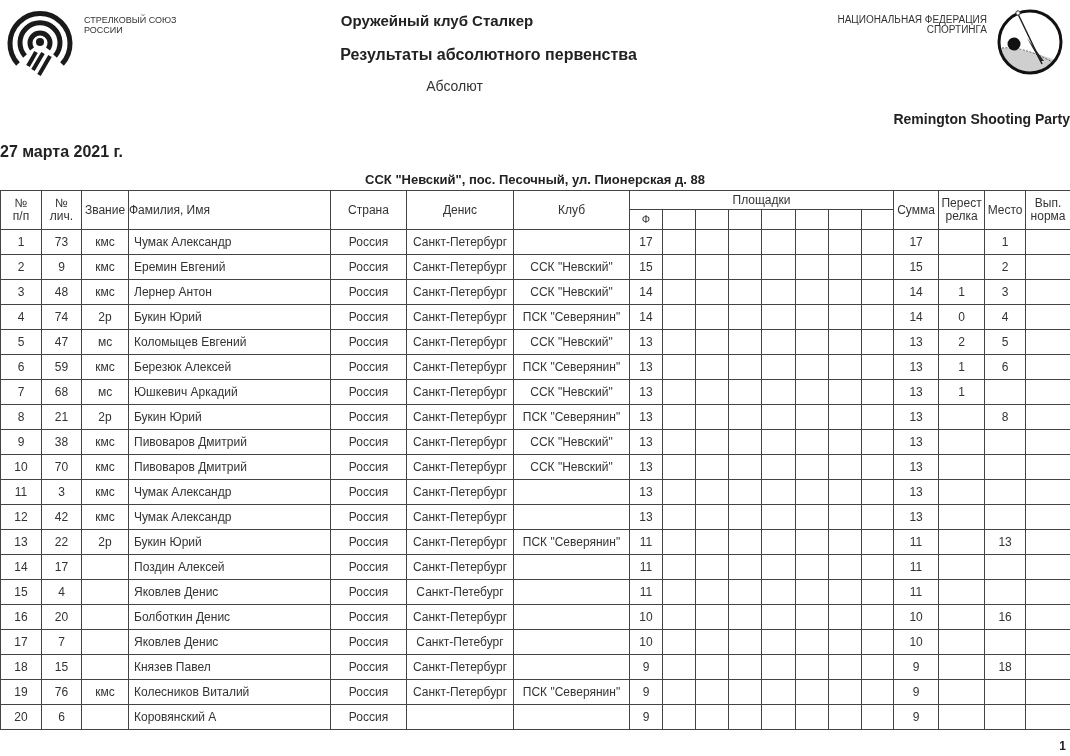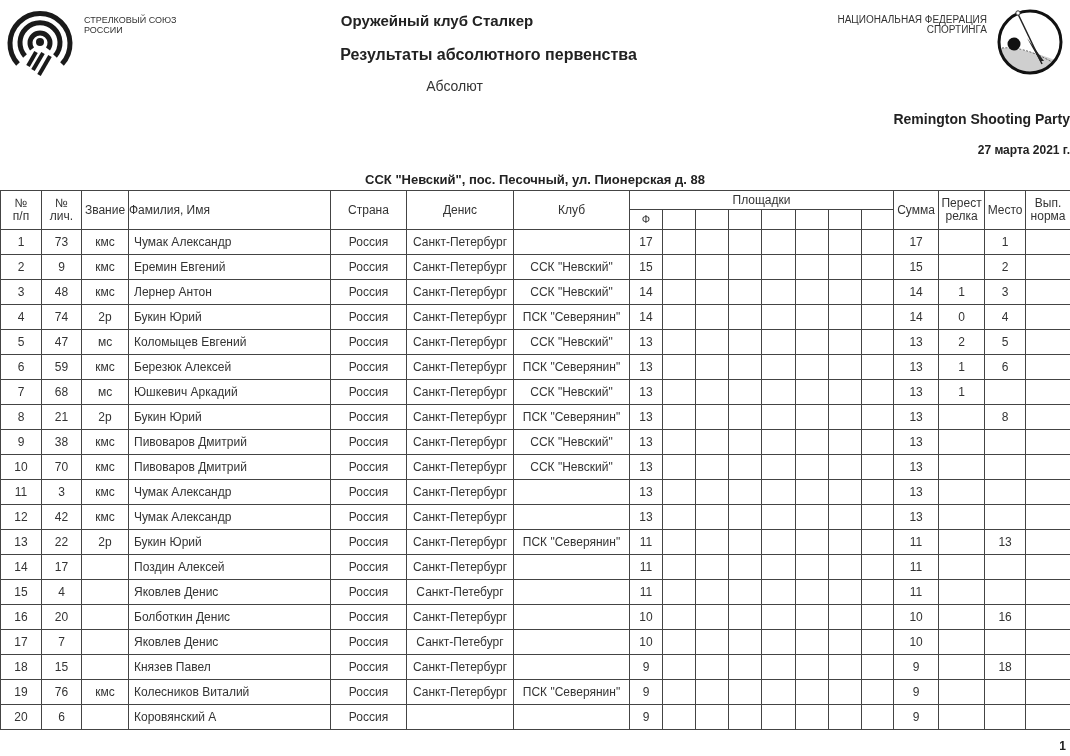--- a/index.html
+++ b/index.html
@@ -6,21 +6,21 @@
     body { width: 1070px; height: 756px; position: relative; overflow: hidden;
            font-family: "Liberation Sans", sans-serif; color: #222; }
     .logo-left { position: absolute; left: 6px; top: 6px; width: 68px; height: 74px; }
     .org-left { position: absolute; left: 84px; top: 15px; font-size: 9px; line-height: 10px; color: #333; }
     .org-right { position: absolute; right: 83px; top: 15px; font-size: 10px; line-height: 10px; color: #333; text-align: right; }
     .logo-right { position: absolute; left: 994px; top: 6px; width: 70px; height: 70px; }
     .t1 { position: absolute; left: 0; width: 874px; text-align: center; top: 12px; font-size: 15px; font-weight: bold; color: #222; }
     .t2 { position: absolute; left: 0; width: 977px; text-align: center; top: 46px; font-size: 16px; font-weight: bold; color: #222; }
     .t3 { position: absolute; left: 0; width: 909px; text-align: center; top: 78px; font-size: 14px; color: #333; }
     .t4 { position: absolute; left: 0; width: 1070px; text-align: right; top: 111px; font-size: 14px; font-weight: bold; color: #222; }
-    .t5 { position: absolute; left: 0; width: 1070px; text-align: right; top: 143px; font-size: 12px; font-weight: bold; color: #222; }
+    .t5 { position: absolute; left: 0; width: 1070px; text-align: left; top: 143px; font-size: 16px; font-weight: bold; color: #222; }
     .t6 { position: absolute; left: 0; width: 1070px; text-align: center; top: 172px; font-size: 13px; font-weight: bold; color: #222; }
     table.results { position: absolute; left: 0; top: 190px; border-collapse: collapse; table-layout: fixed; width: 1070px; }
     table.results td, table.results th { border: 1px solid #444; padding: 0; font-weight: normal; font-size: 12px; color: #333; overflow: hidden; white-space: nowrap; }
     table.results th { font-size: 12px; line-height: 13px; }
     .hrow1 th { height: 18px; }
     .hrow2 th { height: 19px; }
     table.results tbody td { height: 24px; text-align: center; }
     td.num { font-size: 14px; }
     td.name { text-align: left !important; padding-left: 5px !important; font-size: 12.5px; }
     td.small { font-size: 11.5px; }

